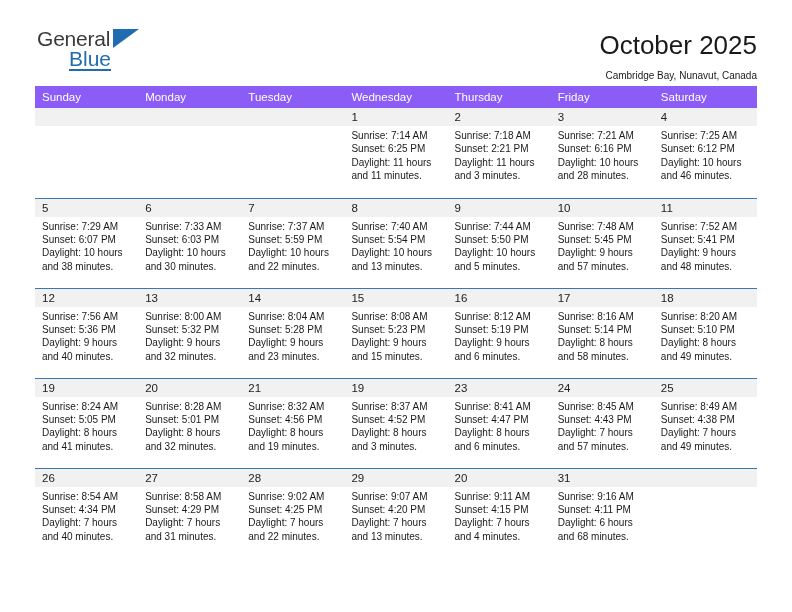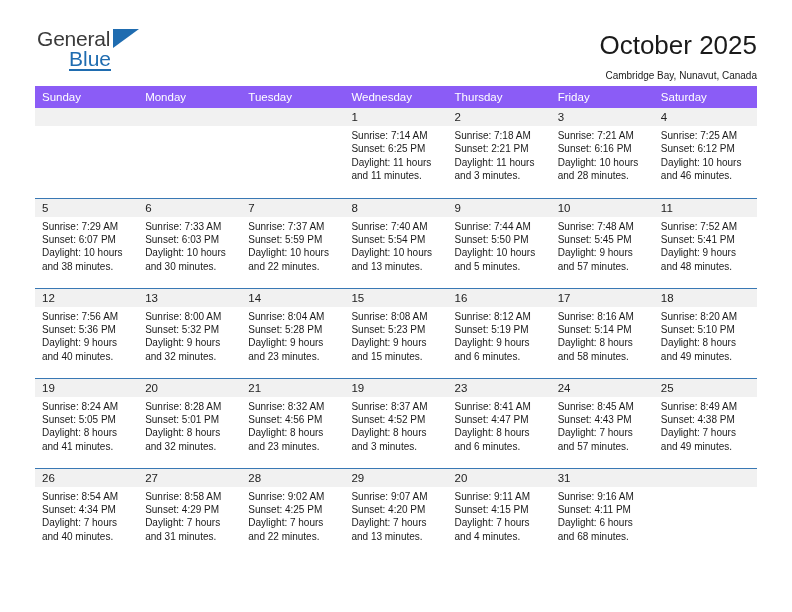--- a/index.html
+++ b/index.html
@@ -320,21 +320,21 @@
               <div>Sunrise: 8:28 AM</div>
               <div>Sunset: 5:01 PM</div>
               <div class="wrapline">Daylight: 8 hours and 32 minutes.</div>
             </div>
           </td>
           <td>
             <div class="daynum">21</div>
             <div class="details">
               <div>Sunrise: 8:32 AM</div>
               <div>Sunset: 4:56 PM</div>
-              <div class="wrapline">Daylight: 8 hours and 23 minutes.</div>
+              <div class="wrapline">Daylight: 8 hours and 19 minutes.</div>
             </div>
           </td>
           <td>
             <div class="daynum">19</div>
             <div class="details">
               <div>Sunrise: 8:37 AM</div>
               <div>Sunset: 4:52 PM</div>
               <div class="wrapline">Daylight: 8 hours and 3 minutes.</div>
             </div>
           </td>

